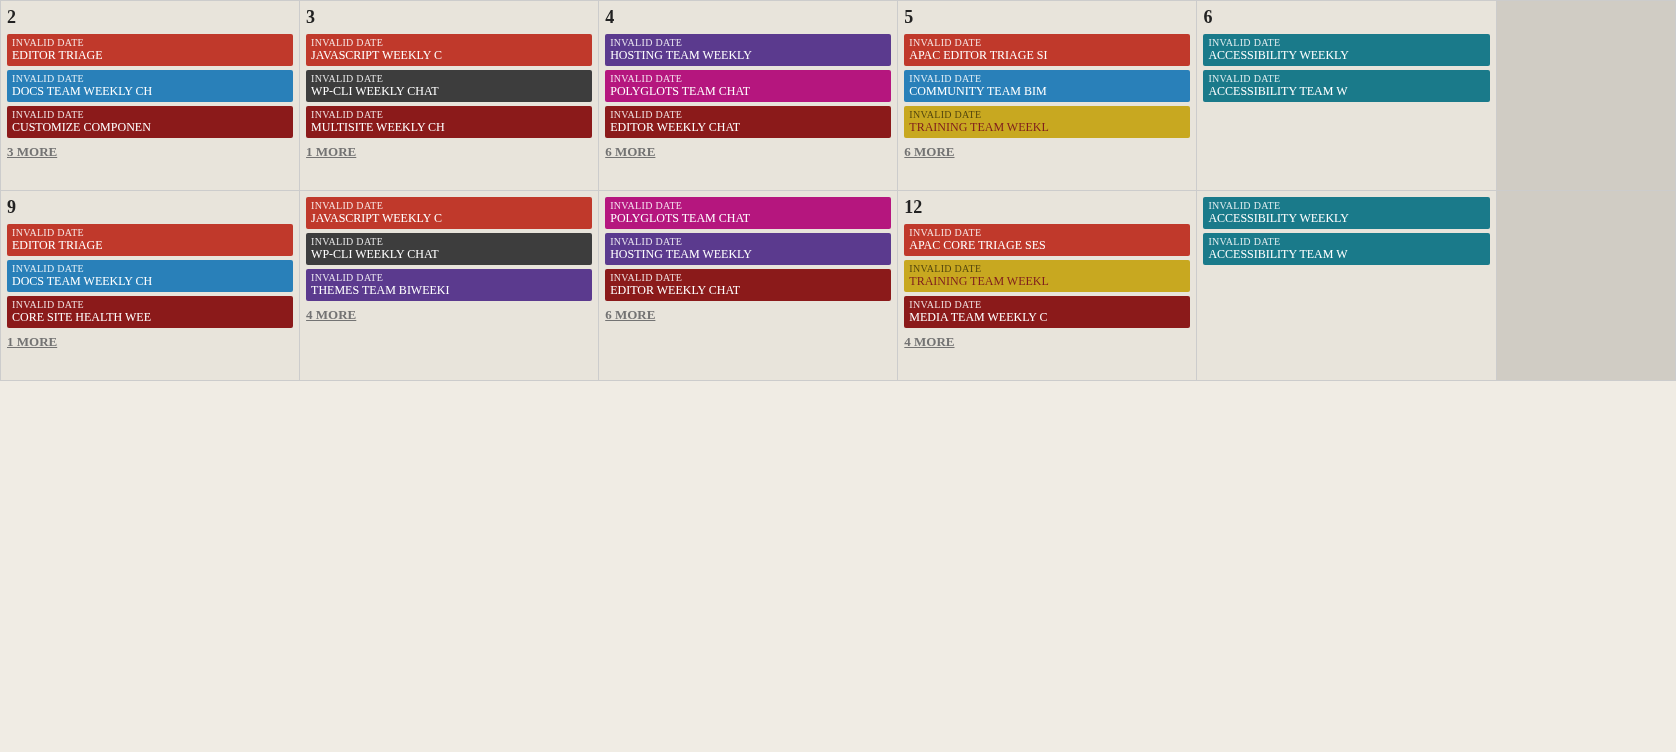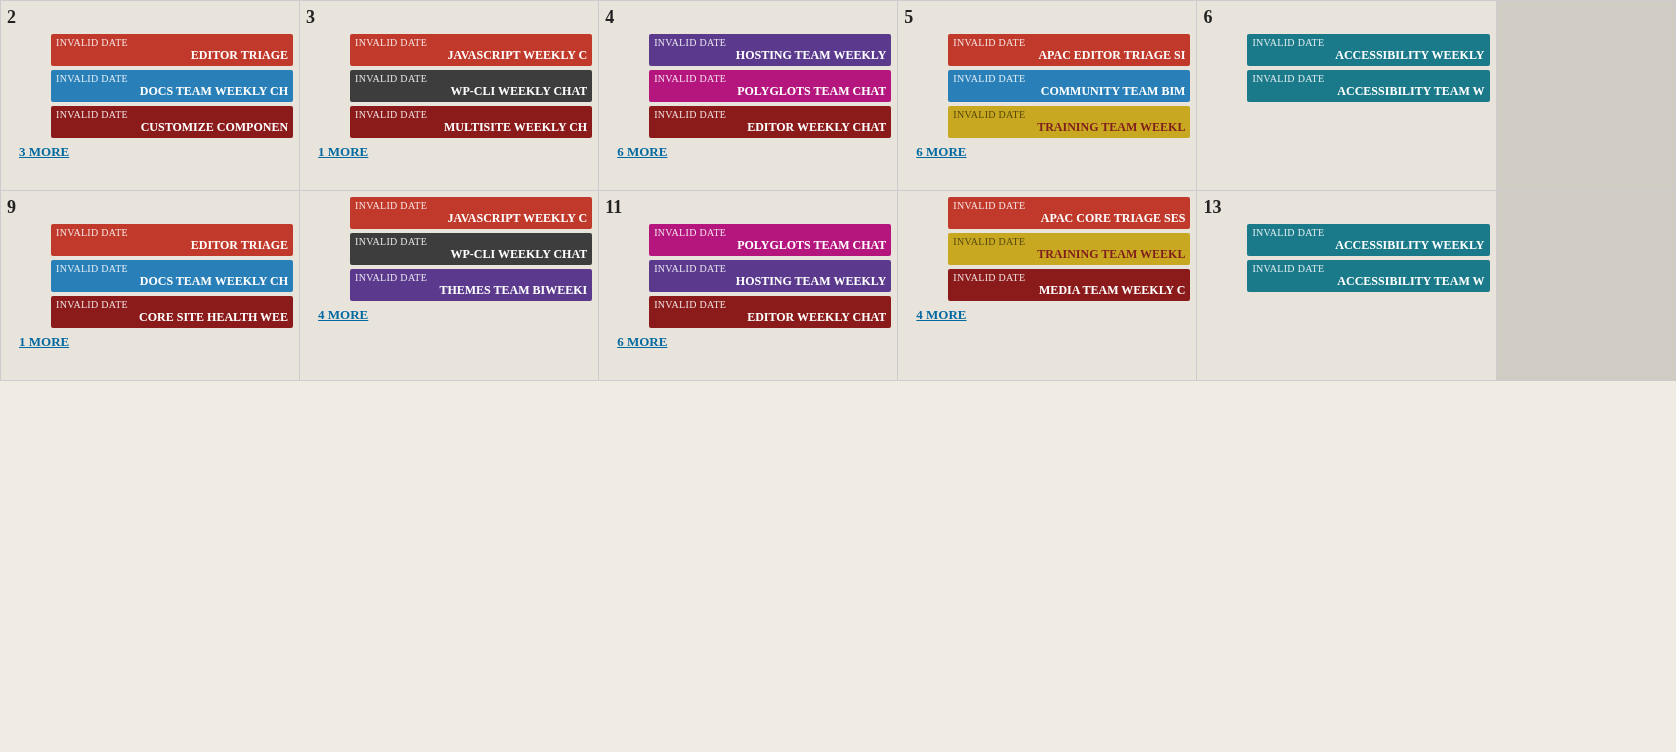--- a/index.html
+++ b/index.html
@@ -29,61 +29,58 @@
       margin-bottom: 6px;
       display: block;
       font-family: Georgia, serif;
     }
     .event {
       border-radius: 2px;
       padding: 3px 5px;
       margin-bottom: 4px;
       cursor: pointer;
       overflow: hidden;
-      margin-left: 44px;
     }
     .event-date {
       font-size: 10px;
       font-weight: normal;
       color: rgba(255,255,255,0.85);
       text-transform: uppercase;
       letter-spacing: 0.3px;
       display: block;
     }
     .event-title {
       font-size: 12px;
-      font-weight: bold;
+      font-weight: normal;
       color: #fff;
       text-transform: uppercase;
       white-space: nowrap;
       overflow: hidden;
       text-overflow: ellipsis;
       display: block;
-      text-align: right;
     }
     .event.red { background: #c0392b; }
     .event.blue { background: #2980b9; }
     .event.dark-red { background: #8b1a1a; }
     .event.dark-gray { background: #3d3d3d; }
     .event.purple { background: #5b3a8e; }
     .event.magenta { background: #b5167e; }
     .event.teal { background: #1a7a8a; }
     .event.gold { background: #c8a820; }
     .event-title.gold-text { color: #7f1d1d; }
     .event-date.gold-date { color: rgba(0,0,0,0.6); }
     .more-link {
-      color: #0369a1;
+      color: #737373;
       font-size: 13px;
       font-weight: bold;
       text-decoration: underline;
       display: block;
       margin-top: 6px;
       cursor: pointer;
       font-family: Georgia, serif;
-      margin-left: 12px;
     }
     .partial-cell {
       background: #d0ccc4;
     }
   </style>
 </head>
 <body>
 
 <div class="calendar-grid">
 <div class="day-cell">
@@ -187,52 +184,51 @@
         <span class="event-date">INVALID DATE</span>
         <span class="event-title">WP-CLI WEEKLY CHAT</span>
       </div>
       <div class="event purple">
         <span class="event-date">INVALID DATE</span>
         <span class="event-title">THEMES TEAM BIWEEKI</span>
       </div>
       <a class="more-link" href="#">4 MORE</a>
     </div>
     <div class="day-cell">
-      <span class="day-number">11</span>
       <div class="event magenta">
         <span class="event-date">INVALID DATE</span>
         <span class="event-title">POLYGLOTS TEAM CHAT</span>
       </div>
       <div class="event purple">
         <span class="event-date">INVALID DATE</span>
         <span class="event-title">HOSTING TEAM WEEKLY</span>
       </div>
       <div class="event dark-red">
         <span class="event-date">INVALID DATE</span>
         <span class="event-title">EDITOR WEEKLY CHAT</span>
       </div>
       <a class="more-link" href="#">6 MORE</a>
     </div>
     <div class="day-cell">
+      <span class="day-number">12</span>
       <div class="event red">
         <span class="event-date">INVALID DATE</span>
         <span class="event-title">APAC CORE TRIAGE SES</span>
       </div>
       <div class="event gold">
         <span class="event-date gold-date">INVALID DATE</span>
         <span class="event-title gold-text">TRAINING TEAM WEEKL</span>
       </div>
       <div class="event dark-red">
         <span class="event-date">INVALID DATE</span>
         <span class="event-title">MEDIA TEAM WEEKLY C</span>
       </div>
       <a class="more-link" href="#">4 MORE</a>
     </div>
     <div class="day-cell">
-      <span class="day-number">13</span>
       <div class="event teal">
         <span class="event-date">INVALID DATE</span>
         <span class="event-title">ACCESSIBILITY WEEKLY</span>
       </div>
       <div class="event teal">
         <span class="event-date">INVALID DATE</span>
         <span class="event-title">ACCESSIBILITY TEAM W</span>
       </div>
     </div>
     <div class="day-cell partial-cell"></div>

